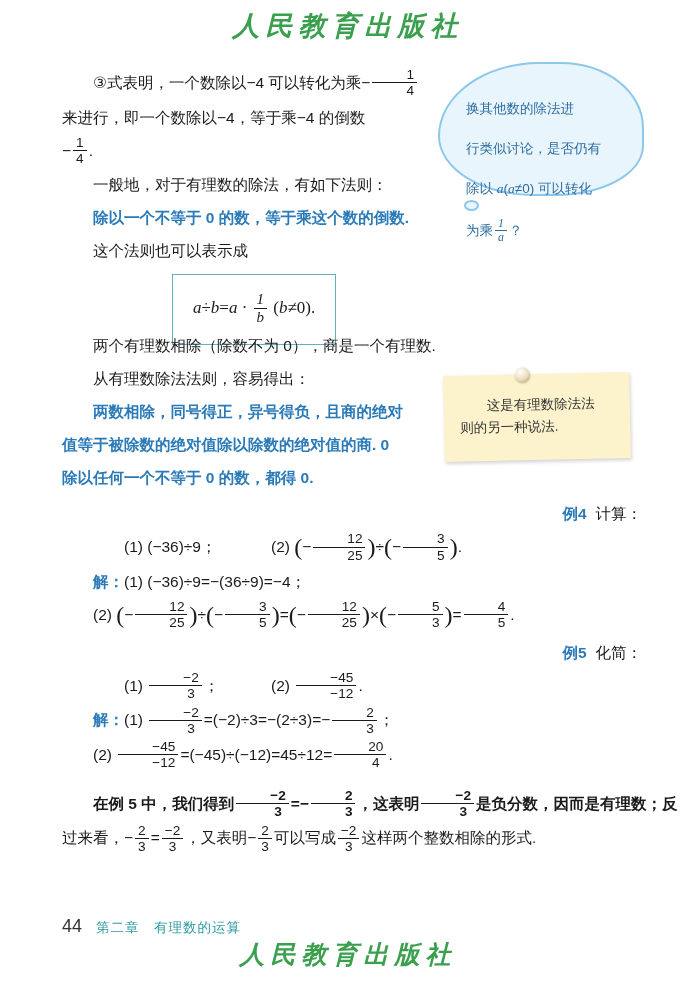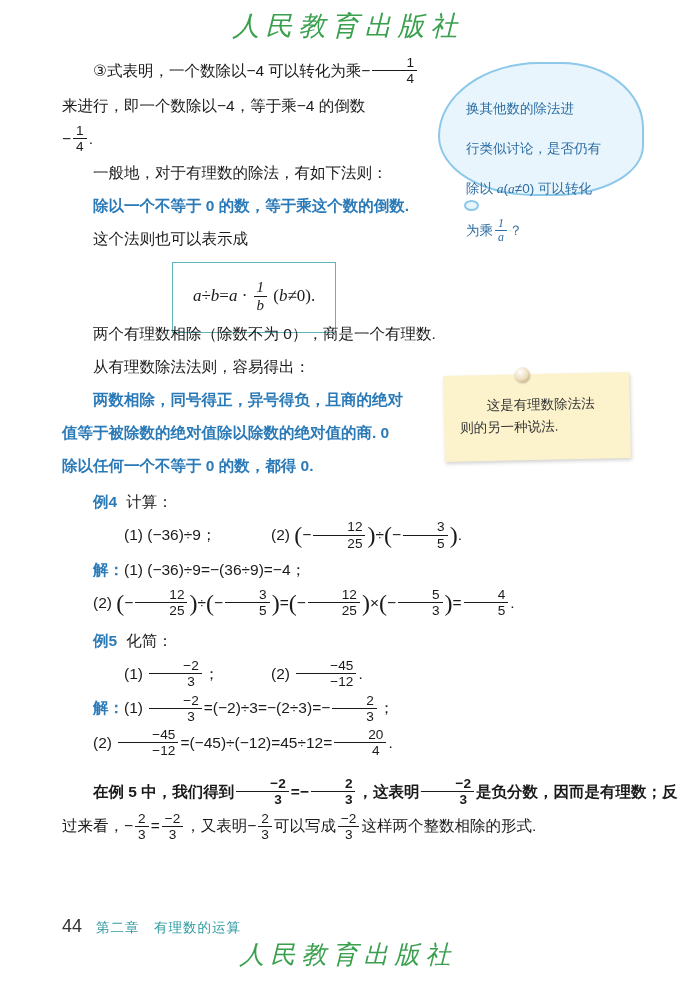--- a/index.html
+++ b/index.html
@@ -16,31 +16,31 @@
   *{box-sizing:border-box;}
   html,body{margin:0;padding:0;background:#fff;}
   .page{
     position:relative;width:696px;height:983px;background:#fff;overflow:hidden;
     font-family:"Liberation Sans","DejaVu Sans",sans-serif;
     font-size:15.5px;color:var(--ink);
   }
   .logo{
     position:absolute;left:0;right:0;text-align:center;
     font-family:"Liberation Serif","DejaVu Serif",serif;
-    font-style:italic;font-weight:normal;color:var(--logo-green);
+    font-style:italic;font-weight:bold;color:var(--logo-green);
     letter-spacing:6px;
   }
   .logo.top{top:8px;font-size:27px;}
   .logo.bottom{top:938px;font-size:25px;}
-  .main{position:absolute;left:62px;top:54px;width:580px;}
+  .main{position:absolute;left:62px;top:66px;width:580px;}
   .ln{min-height:33px;line-height:33px;white-space:nowrap;}
   .ind{text-indent:2em;}
   .blue{color:var(--blue);}
   .bold{font-weight:bold;}
-  .ex-head{margin-top:3px;}
+  .ex-head{margin-top:3px;text-align:right;}
   .ex-title{margin-left:9px;}
   .q1{display:inline-block;min-width:178px;}
   .fin{margin-top:14px;font-weight:bold;}
   .formula-row{margin:7px 0 7px 0;height:48px;line-height:48px;}
   .formula-box{
     display:inline-block;margin-left:110px;padding:16px 20px;
     border:1px solid var(--teal);
     font-family:"Liberation Serif","DejaVu Serif",serif;
     font-size:17px;line-height:1.1;
   }

